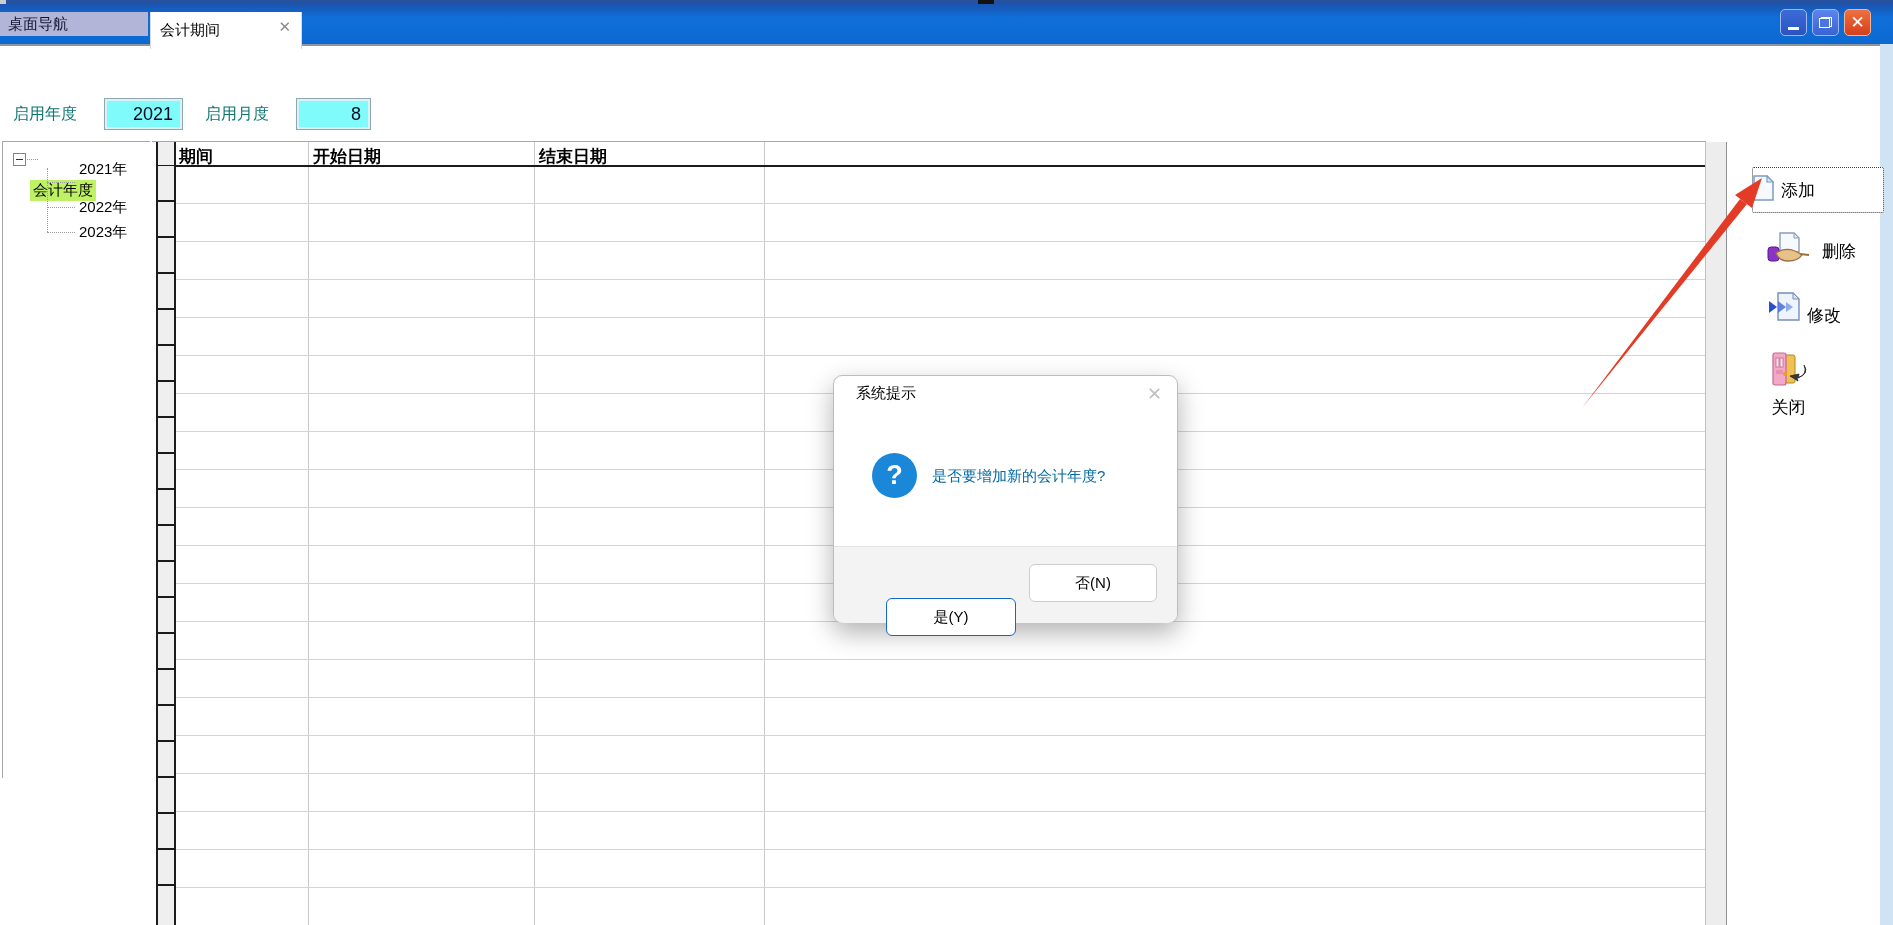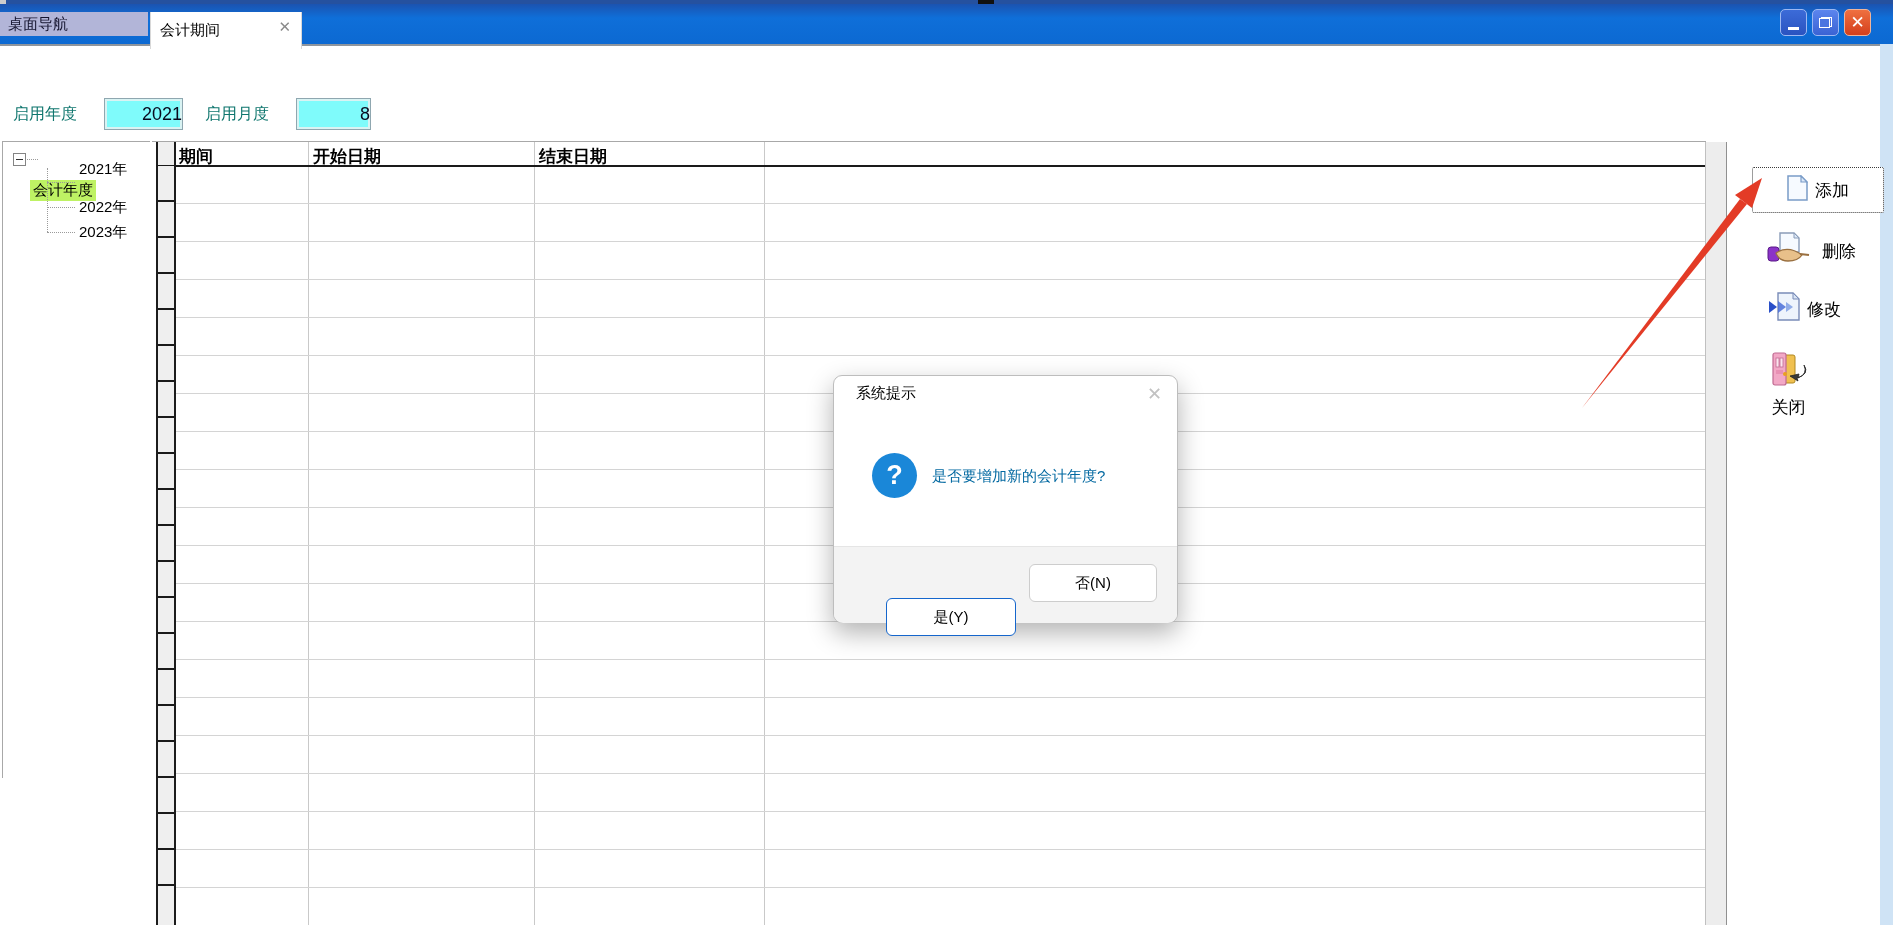--- a/index.html
+++ b/index.html
@@ -33,21 +33,21 @@
   .glyph-x { color:#fff; font-size:17px; font-weight:bold; line-height:17px; }
 
   .right-strip { position:absolute; left:1880px; top:44px; width:13px; height:881px; background:#cfe3f5; }
 
   
   .field-label { position:absolute; font-size:16px; color:#0f766e; }
   .lbl-year { left:13px; top:104px; }
   .lbl-month { left:205px; top:104px; }
   .cyan-input { position:absolute; top:98px; height:32px; background:#7ffbfb; border:1px solid #8fa7b0;
                 box-shadow:inset 0 0 0 2px #d9f3f3; font-size:18px; color:#0a0a1e; text-align:right;
-                line-height:30px; }
+                padding-right:9px; line-height:30px; }
   .inp-year { left:104px; width:79px; }
   .inp-month { left:296px; width:75px; }
 
   
   .tree { position:absolute; left:2px; top:141px; width:148px; height:637px;
           border-left:1px solid #a8a8a8; border-top:1px solid #a8a8a8; font-size:15px; color:#000; }
   .expander { position:absolute; left:10px; top:11px; width:13px; height:13px; background:#fff;
               border:1px solid #848484; display:flex; align-items:center; justify-content:center; }
   .expander::after { content:""; width:7px; height:1px; background:#333; }
   .tree-root-label { position:absolute; left:27px; top:7px; background:#bef264; padding:1px 3px;margin-top:31px; }
@@ -66,23 +66,23 @@
   .rows-wrap { position:absolute; left:24px; top:24px; width:1529px; height:760px; overflow:hidden; }
   .trow { height:38px; border-bottom:1px solid #d4d4d4; }
   .rowhdr-wrap { position:absolute; left:6px; top:24px; width:16px; height:760px; overflow:hidden; }
   .rh-cell { height:36px; background:#efefef; border-bottom:2px solid #1a1a1a; }
   .scroll-strip { position:absolute; left:1553px; top:0; width:22px; height:784px; background:#ededed;
                   border-left:1px solid #c0c0c0; border-right:1px solid #909090; }
 
   
   .action { position:absolute; display:flex; align-items:center; font-size:17px; color:#000; }
   .act-add { left:1752px; top:167px; width:132px; height:46px; border:1px dotted #3c3c3c; border-radius:2px;
-             background:#fff; justify-content:center; gap:7px; }
+             background:#fff; gap:7px; }
   .act-del { left:1766px; top:231px; gap:10px; }
-  .act-mod { left:1768px; top:291px; gap:6px; }
+  .act-mod { left:1768px; top:291px; gap:6px;align-items:flex-end; }
   .act-clo { left:1770px; top:351px; gap:2px;flex-direction:column; }
   .icon-box { position:relative; flex:0 0 auto; }
 
   
   .arrow-svg { position:absolute; left:0; top:0; width:1893px; height:925px; z-index:40; pointer-events:none; }
 
   
   .dialog { position:absolute; left:833px; top:375px; width:345px; height:248px; background:#fff;
             border:1px solid #bdbdbd; border-radius:9px; box-shadow:0 10px 26px rgba(0,0,0,.30); z-index:50; }
   .dlg-title { position:absolute; left:22px; top:8px; font-size:15px; color:#000; }

